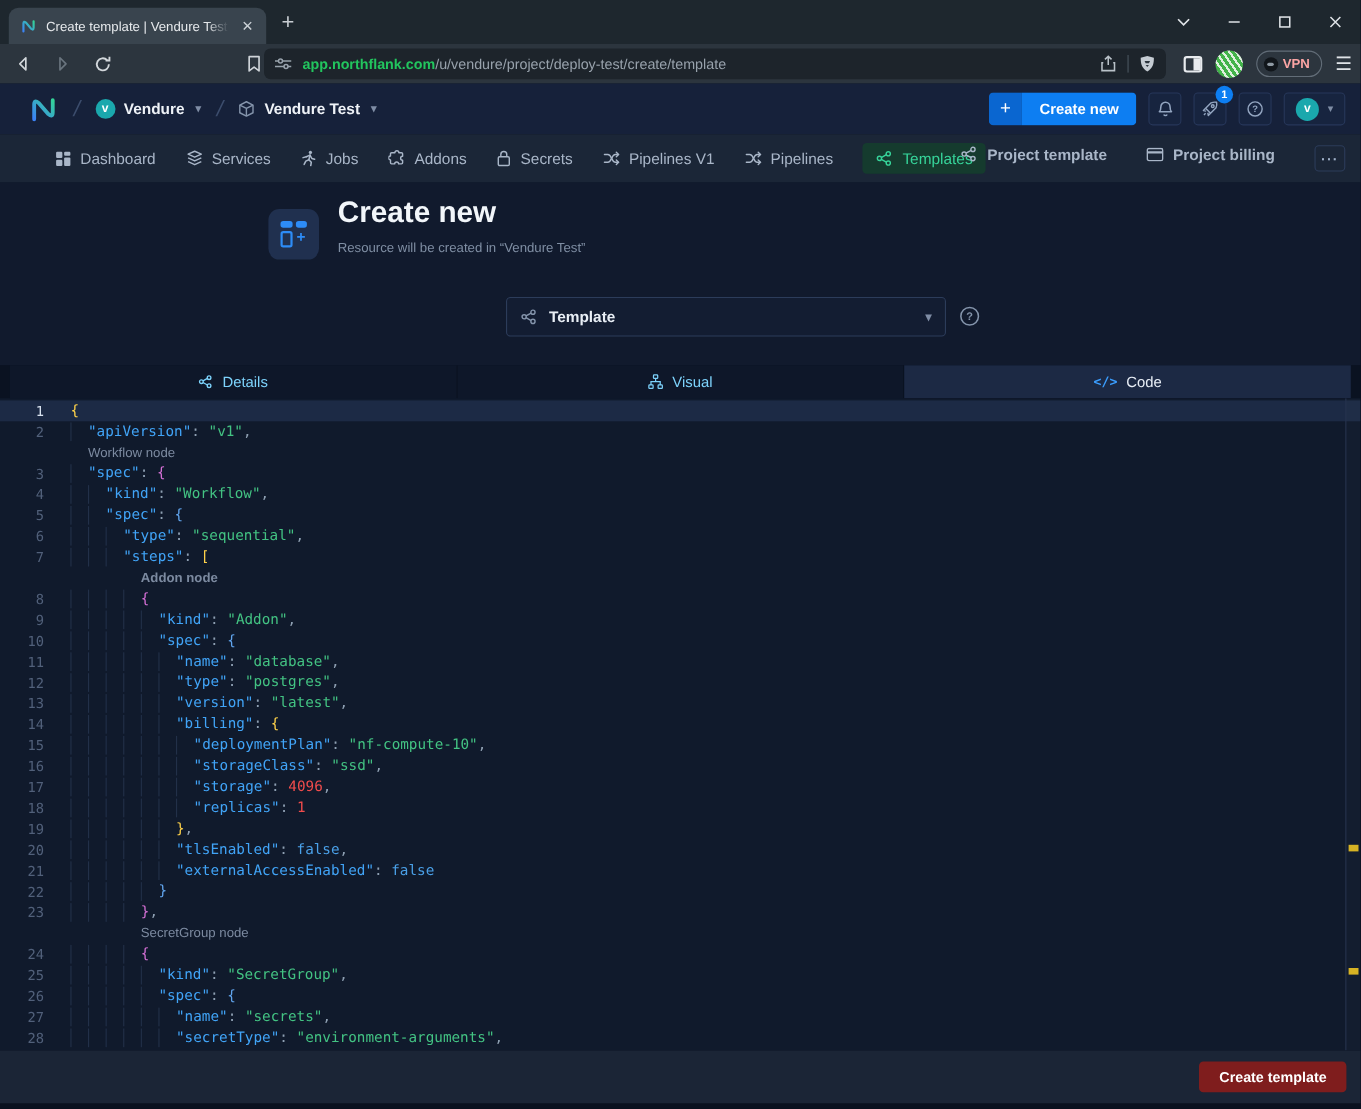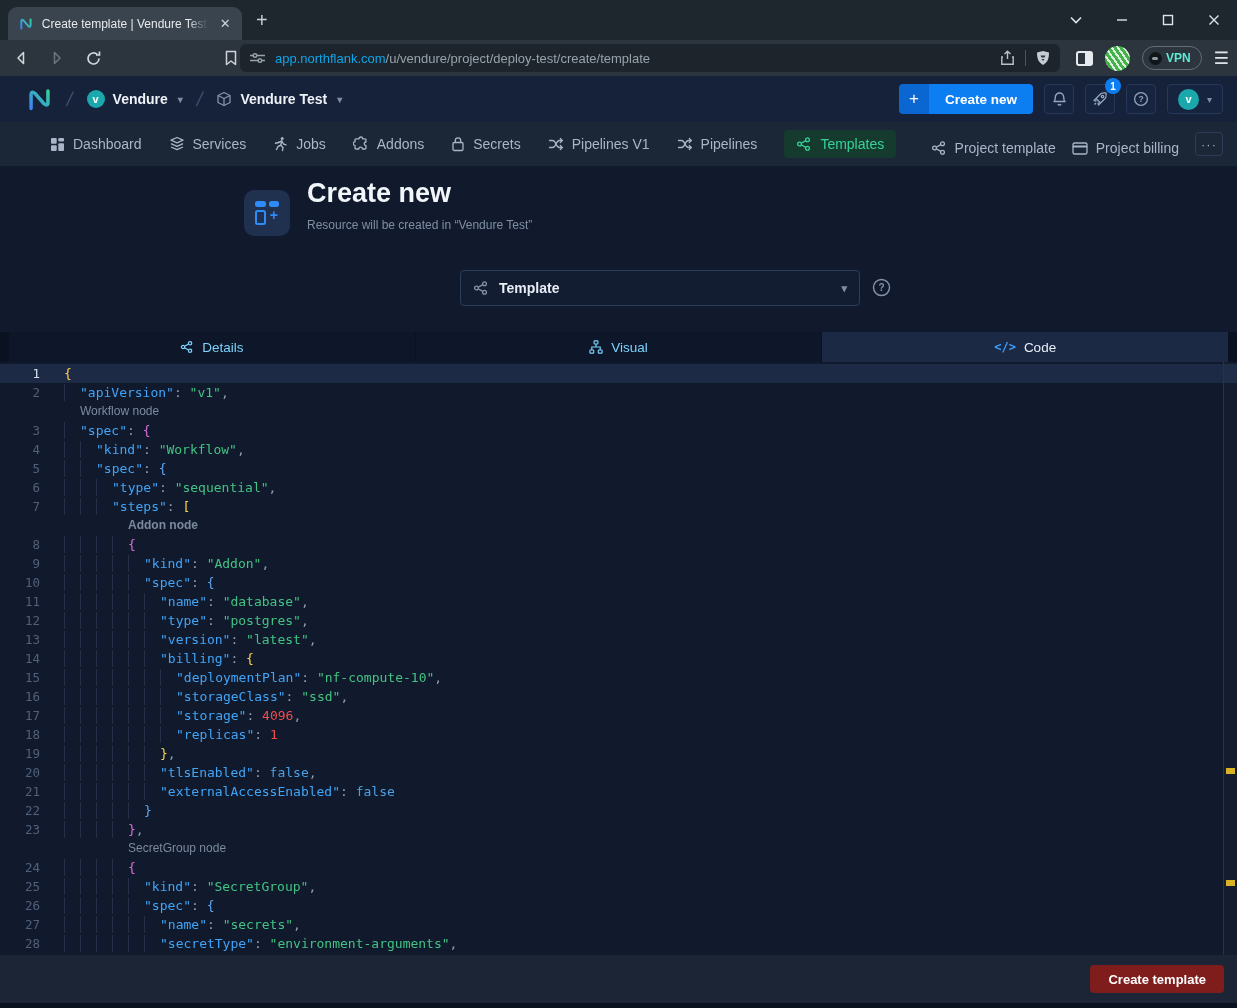--- a/index.html
+++ b/index.html
@@ -19,30 +19,30 @@
   .wc { width:46px; height:40px; display:flex; align-items:center; justify-content:center; font-size:14px; }
   .wc svg { stroke:#dfe3e7; }
 
   .toolbar { height:36px; background:#2c353e; display:flex; align-items:center; flex:none; position:relative; }
   .navbtn { width:30px; height:30px; display:flex; align-items:center; justify-content:center; margin-left:6px; }
   .bookmark-btn { position:absolute; left:210px; }
   .urlbar { position:absolute; left:240px; width:820px; height:28px; background:#1d242b; border-radius:6px;
     display:flex; align-items:center; padding:0 10px; color:#98a2ac; }
   .urlbar .tune { margin-right:10px; display:flex; }
   .url { font-size:13px; white-space:nowrap; overflow:hidden; flex:1; }
-  .url .host { color:#0ea5e9; }
+  .url .host { color:#22c55e;font-weight:bold; }
   .urlbar-right { display:flex; align-items:center; gap:10px; }
   .sep-v { width:1px; height:16px; background:#4a555f; }
   .tb-right { position:absolute; right:8px; display:flex; align-items:center; gap:12px; }
   .sidebar-ic { width:17px; height:15px; border:2px solid #e8ebee; border-radius:3px; position:relative; }
   .sidebar-ic::after { content:""; position:absolute; right:0; top:0; bottom:0; width:6px; background:#e8ebee; }
   .greenball { width:25px; height:25px; border-radius:50%;
     background:repeating-linear-gradient(55deg,#43b34a 0 3px,#dff0df 3px 5px); }
   .vpn { height:24px; border:1px solid #626d78; border-radius:13px; display:flex; align-items:center;
-    padding:0 10px 0 6px; gap:4px; color:#5eead4; font-size:12px; font-weight:700; }
+    padding:0 10px 0 6px; gap:4px; color:#fca5a5; font-size:12px; font-weight:700; }
   .vpn-dot { width:13px; height:13px; border-radius:50%; background:#11161b; position:relative; }
   .vpn-dot::after { content:""; position:absolute; left:3px; top:5px; width:6px; height:3px; border-radius:2px; background:#8f9aa4; }
   .burger { color:#dfe3e7; font-size:17px; letter-spacing:0; }
 
   
   .nfheader { height:46px; background:#16213a; display:flex; align-items:center; flex:none; position:relative; }
   .logo { margin-left:26px; }
   .crumb-slash { color:#3c4d6d; font-size:20px; margin:0 14px; font-weight:300; transform:skewX(-12deg); }
   .crumb { display:flex; align-items:center; gap:8px; color:#eef2f7; font-size:14px; font-weight:700; }
   .teambadge { width:18px; height:18px; border-radius:50%; background:#1aa8ad; color:#fff; font-size:11px; font-weight:700;
@@ -58,21 +58,21 @@
   .avatar-c { width:21px; height:21px; border-radius:50%; background:#1aa8ad; color:#fff; font-size:11px; font-weight:700;
     display:flex; align-items:center; justify-content:center; }
   .badge { position:absolute; top:-7px; right:-7px; min-width:16px; height:16px; border-radius:8px; background:#0d7ef2;
     color:#fff; font-size:10px; font-weight:700; display:flex; align-items:center; justify-content:center; padding:0 4px; }
 
   
   .projnav { height:44px; background:#1b2637; display:flex; align-items:center; flex:none; padding-left:50px; position:relative; }
   .nav-item { display:flex; align-items:center; gap:8px; color:#a9b6c8; font-size:14px; margin-right:27px; white-space:nowrap; }
   .nav-item svg { flex:none; }
   .nav-item.active { background:#153b2e; color:#36d399; border-radius:4px; padding:6px 12px; margin-right:0; }
-  .projnav-right { position:absolute; right:14px; display:flex; align-items:flex-end; gap:16px; }
+  .projnav-right { position:absolute; right:14px; display:flex; align-items:flex-start; gap:36px;font-weight:bold; }
   .morebtn { width:28px; height:24px; border:1px solid #2c3c5a; border-radius:4px; color:#9fb0c8;
     display:flex; align-items:center; justify-content:center; font-size:13px; letter-spacing:1px; }
 
   
   .hero { height:166px; background:#111a2d; position:relative; flex:none; }
   .hero-tile { position:absolute; left:244px; top:24px; width:46px; height:46px; background:#20304f; border-radius:10px;
     display:flex; align-items:center; justify-content:center; }
   .tilegrid { width:24px; height:24px; display:grid; grid-template-columns:1fr 1fr; gap:3px; }
   .tilegrid .cellf { background:#2d8cf7; border-radius:2.5px; }
   .tilegrid .cello { border:2.5px solid #2d8cf7; border-radius:2.5px; }

